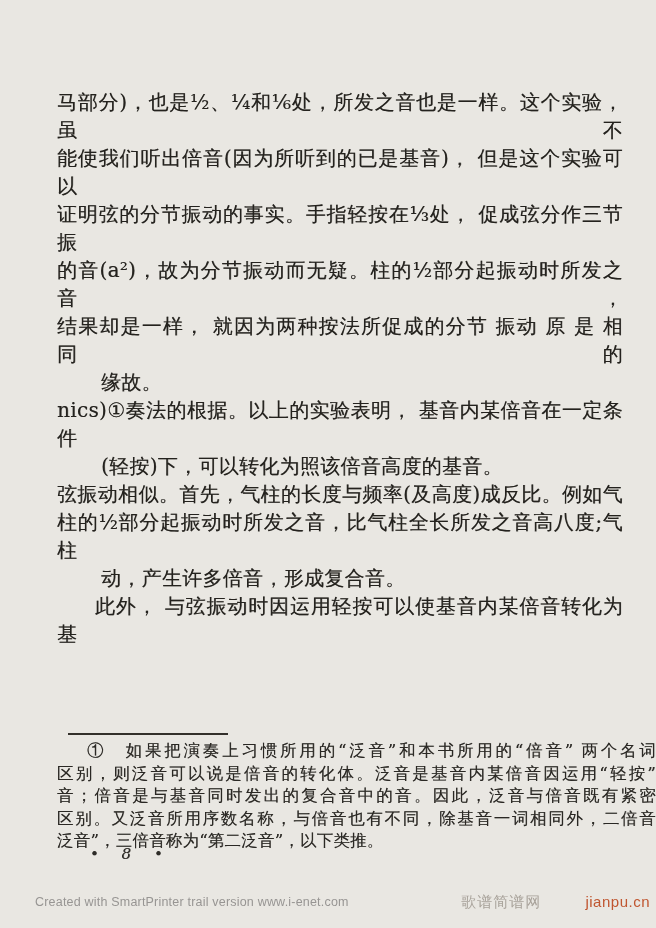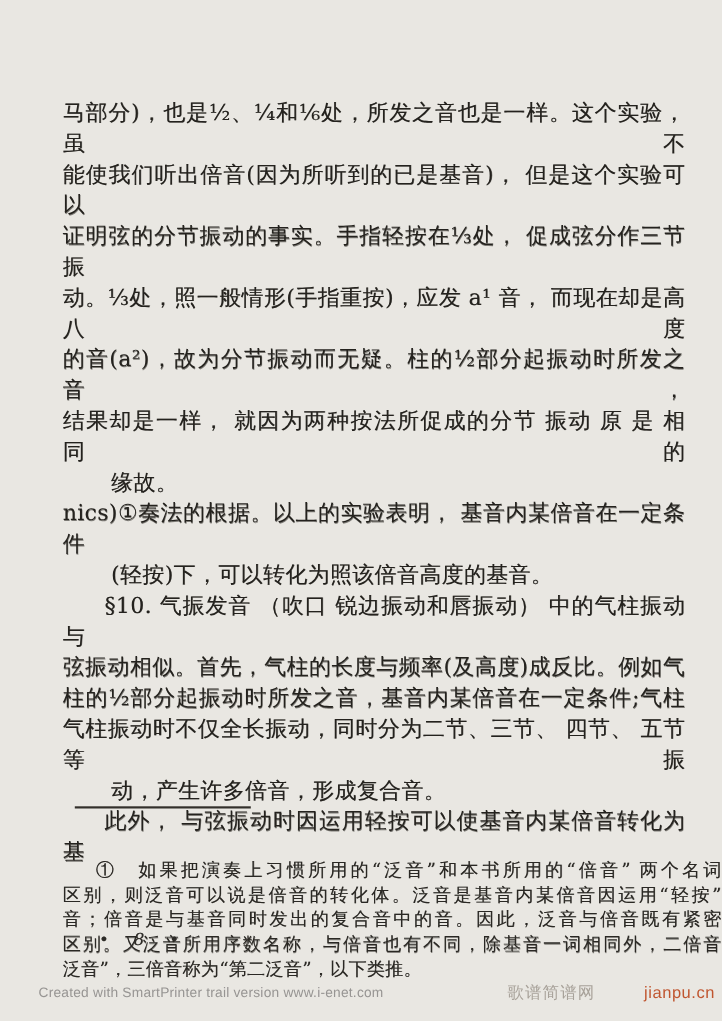--- a/index.html
+++ b/index.html
@@ -27,21 +27,20 @@
   .line.indent{text-indent:38px;}
   .footnote-rule{
     position:absolute;left:68px;top:733px;width:160px;height:2px;
     background:#33302b;
   }
   .footnote{
     position:absolute;left:57px;top:740px;width:599px;
     font-size:16.5px;line-height:22.6px;color:#2a2824;
     text-shadow:0.3px 0.3px 0.4px rgba(35,32,28,0.5);
     overflow:hidden;
-    margin-top:40px;
   }
   .fline{width:599px;text-align:justify;text-align-last:justify;letter-spacing:0.2px;}
   .fline.noj{text-align-last:left;}
   .fline.indent{text-indent:30px;}
   .page-number{
     position:absolute;left:90px;top:845px;
     font-size:15px;font-style:italic;color:#2e2c28;letter-spacing:9px;
     text-shadow:0.3px 0.3px 0.4px rgba(35,32,28,0.5);
   }
   .footer{
@@ -61,30 +60,27 @@
 </style>
 </head>
 <body style="background: rgb(233, 231, 226);">
 
 <div class="scan-vignette"></div>
 
 <div class="body-text">
     <div class="line">马部分)，也是½、¼和⅙处，所发之音也是一样。这个实验， 虽不</div>
     <div class="line">能使我们听出倍音(因为所听到的已是基音)， 但是这个实验可以</div>
     <div class="line">证明弦的分节振动的事实。手指轻按在⅓处， 促成弦分作三节振</div>
-    <div class="line">动。⅓处，照一般情形(手指重按)，应发 a¹ 音， 而现在却是高八度</div>
     <div class="line">的音(a²)，故为分节振动而无疑。柱的½部分起振动时所发之音，</div>
     <div class="line">结果却是一样， 就因为两种按法所促成的分节 振动 原 是 相 同 的</div>
     <div class="line noj">缘故。</div>
     <div class="line">nics)①奏法的根据。以上的实验表明， 基音内某倍音在一定条件</div>
     <div class="line noj">(轻按)下，可以转化为照该倍音高度的基音。</div>
-    <div class="line indent">§10. 气振发音 （吹口 锐边振动和唇振动） 中的气柱振动与</div>
     <div class="line">弦振动相似。首先，气柱的长度与频率(及高度)成反比。例如气</div>
-    <div class="line">柱的½部分起振动时所发之音，基音内某倍音在一定条件;气柱</div>
-    <div class="line">气柱振动时不仅全长振动，同时分为二节、三节、 四节、 五节等振</div>
+    <div class="line">柱的½部分起振动时所发之音，比气柱全长所发之音高八度;气柱</div>
     <div class="line noj">动，产生许多倍音，形成复合音。</div>
     <div class="line indent">此外， 与弦振动时因运用轻按可以使基音内某倍音转化为基</div>
   </div>
 
 <div class="footnote-rule"></div>
 
 <div class="footnote">
     <div class="fline indent">①　如果把演奏上习惯所用的“泛音”和本书所用的“倍音” 两个名词</div>
     <div class="fline">区别，则泛音可以说是倍音的转化体。泛音是基音内某倍音因运用“轻按”</div>
     <div class="fline">音；倍音是与基音同时发出的复合音中的音。因此，泛音与倍音既有紧密</div>

